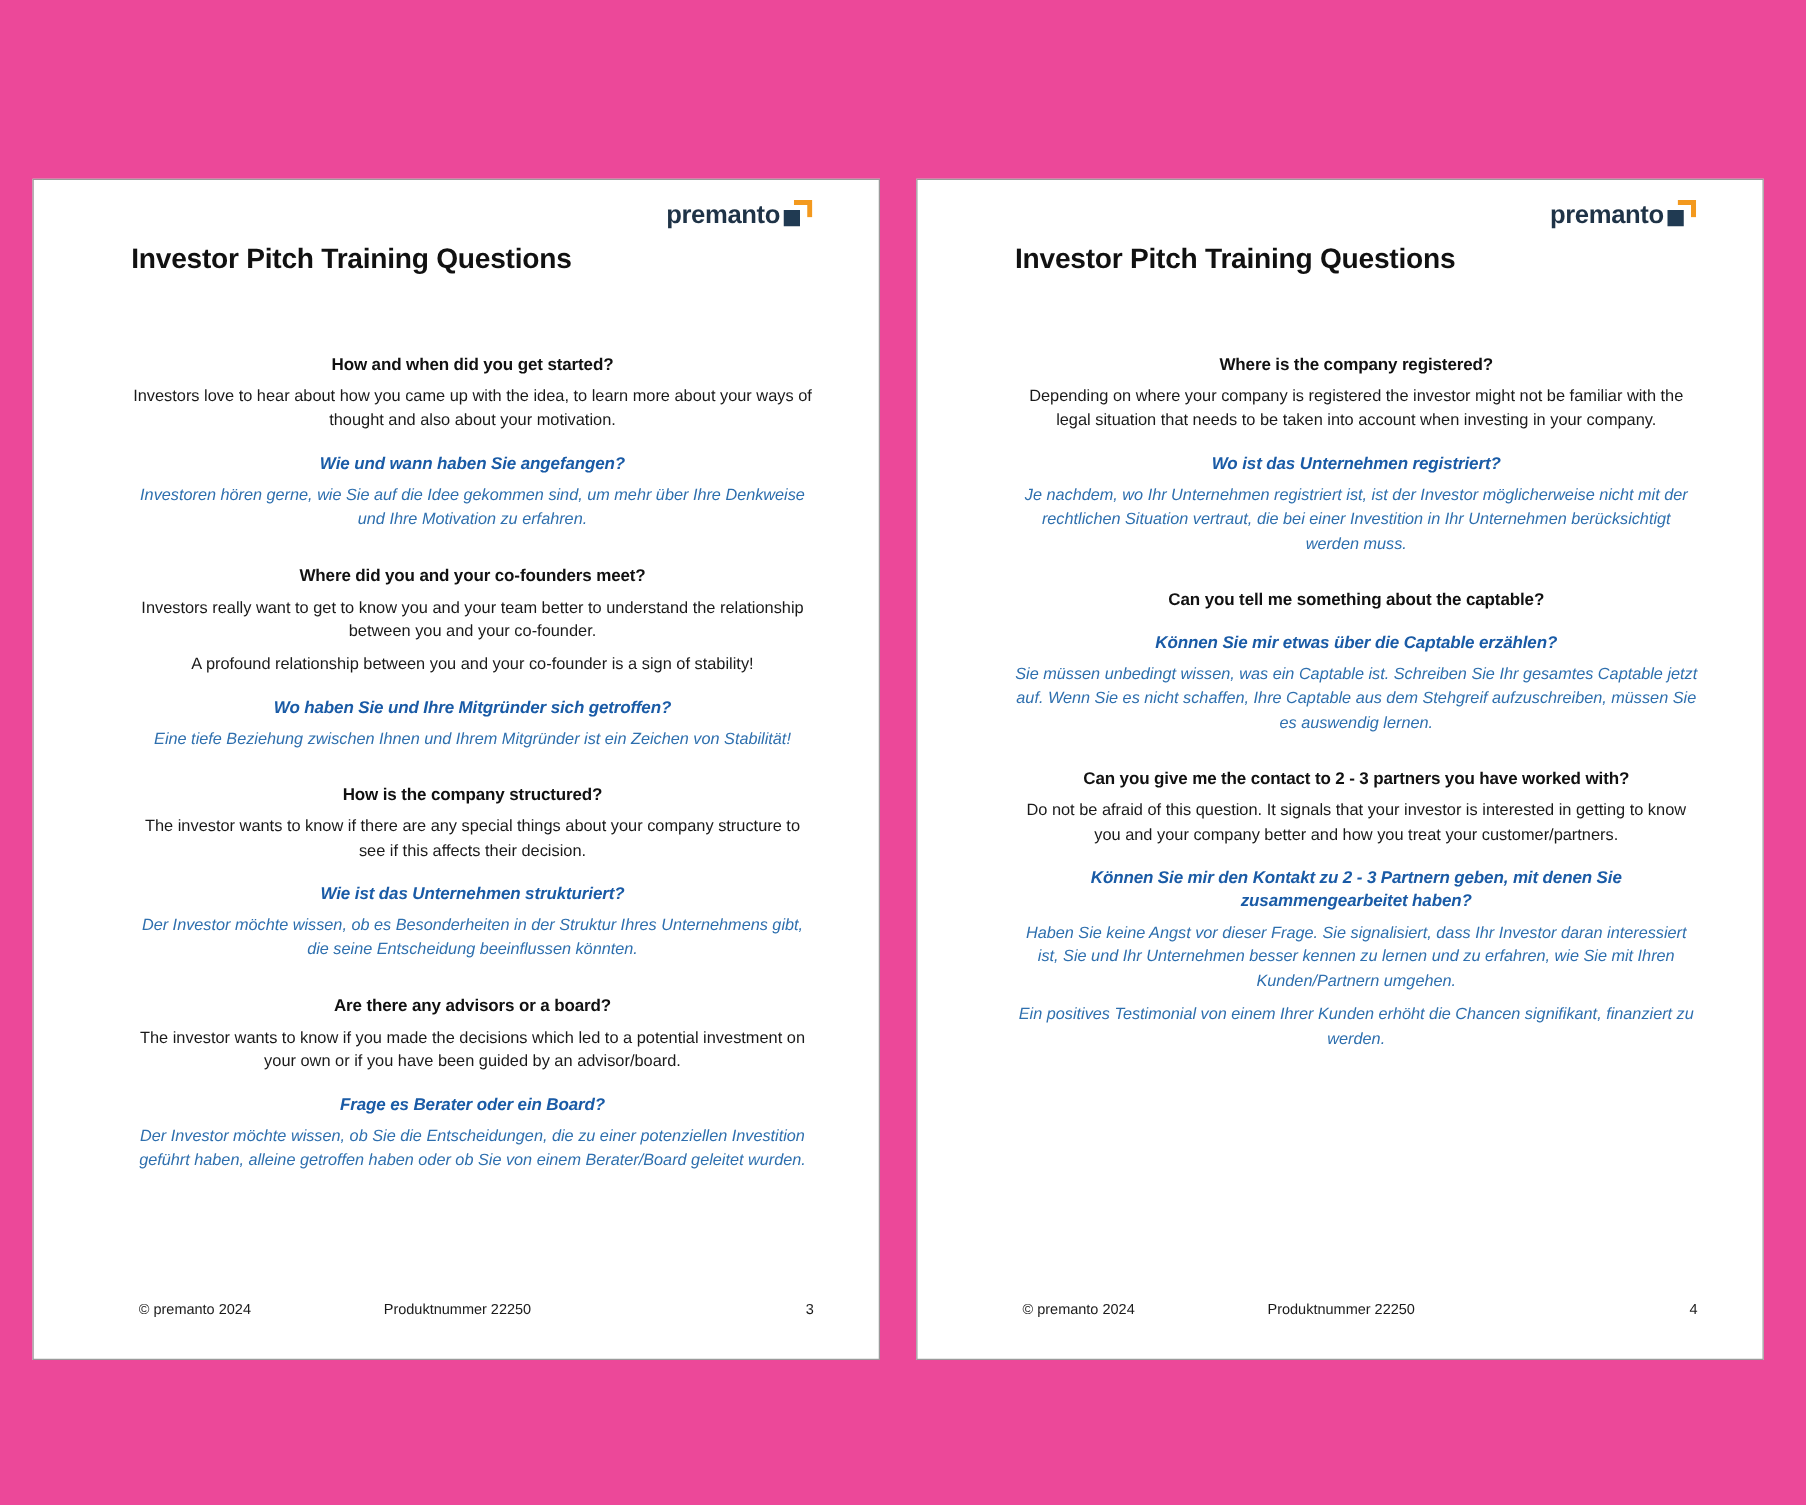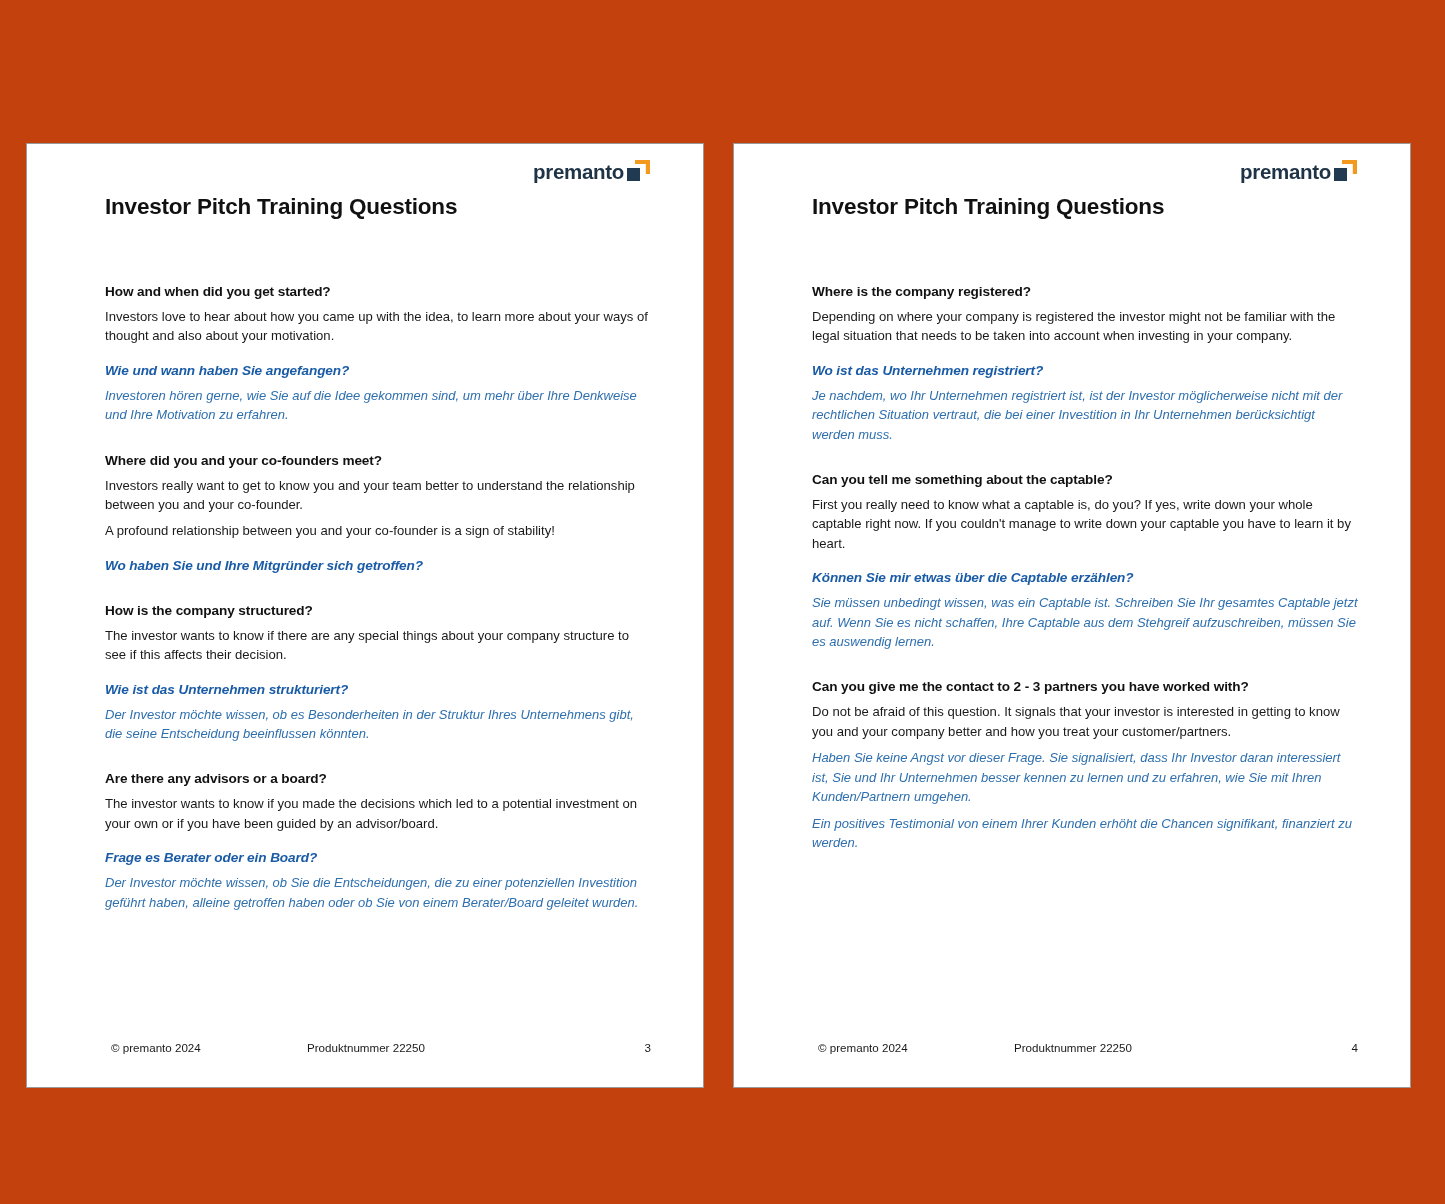--- a/index.html
+++ b/index.html
@@ -11,21 +11,22 @@
     width: 1445px;
     height: 1204px;
     font-family: "Liberation Sans", sans-serif;
     -webkit-font-smoothing: antialiased;
   }
 
   .spread {
     position: relative;
     width: 1445px;
     height: 1204px;
-    background: #c2410c;
+    background: #ec4899;
+    text-align: center;
   }
 
   .page {
     position: absolute;
     top: 143px;
     width: 678px;
     height: 945px;
     background: #ffffff;
     border: 1px solid #9a9a9a;
     box-sizing: border-box;
@@ -179,20 +180,21 @@
           <p class="q-en-body">Investors love to hear about how you came up with the idea, to learn more about your ways of thought and also about your motivation.</p>
           <p class="q-de-head">Wie und wann haben Sie angefangen?</p>
           <p class="q-de-body">Investoren hören gerne, wie Sie auf die Idee gekommen sind, um mehr über Ihre Denkweise und Ihre Motivation zu erfahren.</p>
         </div>
 
         <div class="qblock">
           <p class="q-en-head">Where did you and your co-founders meet?</p>
           <p class="q-en-body">Investors really want to get to know you and your team better to understand the relationship between you and your co-founder.</p>
           <p class="q-en-body">A profound relationship between you and your co-founder is a sign of stability!</p>
           <p class="q-de-head">Wo haben Sie und Ihre Mitgründer sich getroffen?</p>
+          <p class="q-de-body">Eine tiefe Beziehung zwischen Ihnen und Ihrem Mitgründer ist ein Zeichen von Stabilität!</p>
         </div>
 
         <div class="qblock">
           <p class="q-en-head">How is the company structured?</p>
           <p class="q-en-body">The investor wants to know if there are any special things about your company structure to see if this affects their decision.</p>
           <p class="q-de-head">Wie ist das Unternehmen strukturiert?</p>
           <p class="q-de-body">Der Investor möchte wissen, ob es Besonderheiten in der Struktur Ihres Unternehmens gibt, die seine Entscheidung beeinflussen könnten.</p>
         </div>
 
         <div class="qblock">
@@ -229,28 +231,28 @@
 
         <div class="qblock">
           <p class="q-en-head">Where is the company registered?</p>
           <p class="q-en-body">Depending on where your company is registered the investor might not be familiar with the legal situation that needs to be taken into account when investing in your company.</p>
           <p class="q-de-head">Wo ist das Unternehmen registriert?</p>
           <p class="q-de-body">Je nachdem, wo Ihr Unternehmen registriert ist, ist der Investor möglicherweise nicht mit der rechtlichen Situation vertraut, die bei einer Investition in Ihr Unternehmen berücksichtigt werden muss.</p>
         </div>
 
         <div class="qblock">
           <p class="q-en-head">Can you tell me something about the captable?</p>
-          <p class="q-en-body">First you really need to know what a captable is, do you? If yes, write down your whole captable right now. If you couldn't manage to write down your captable you have to learn it by heart.</p>
           <p class="q-de-head">Können Sie mir etwas über die Captable erzählen?</p>
           <p class="q-de-body">Sie müssen unbedingt wissen, was ein Captable ist. Schreiben Sie Ihr gesamtes Captable jetzt auf. Wenn Sie es nicht schaffen, Ihre Captable aus dem Stehgreif aufzuschreiben, müssen Sie es auswendig lernen.</p>
         </div>
 
         <div class="qblock">
           <p class="q-en-head">Can you give me the contact to 2 - 3 partners you have worked with?</p>
           <p class="q-en-body">Do not be afraid of this question. It signals that your investor is interested in getting to know you and your company better and how you treat your customer/partners.</p>
+          <p class="q-de-head">Können Sie mir den Kontakt zu 2 - 3 Partnern geben, mit denen Sie zusammengearbeitet haben?</p>
           <p class="q-de-body">Haben Sie keine Angst vor dieser Frage. Sie signalisiert, dass Ihr Investor daran interessiert ist, Sie und Ihr Unternehmen besser kennen zu lernen und zu erfahren, wie Sie mit Ihren Kunden/Partnern umgehen.</p>
           <p class="q-de-body">Ein positives Testimonial von einem Ihrer Kunden erhöht die Chancen signifikant, finanziert zu werden.</p>
         </div>
 
       </div>
     </div>
 
     <div class="footer">
       <span class="footer-copyright">© premanto 2024</span>
       <span class="footer-product">Produktnummer 22250</span>

